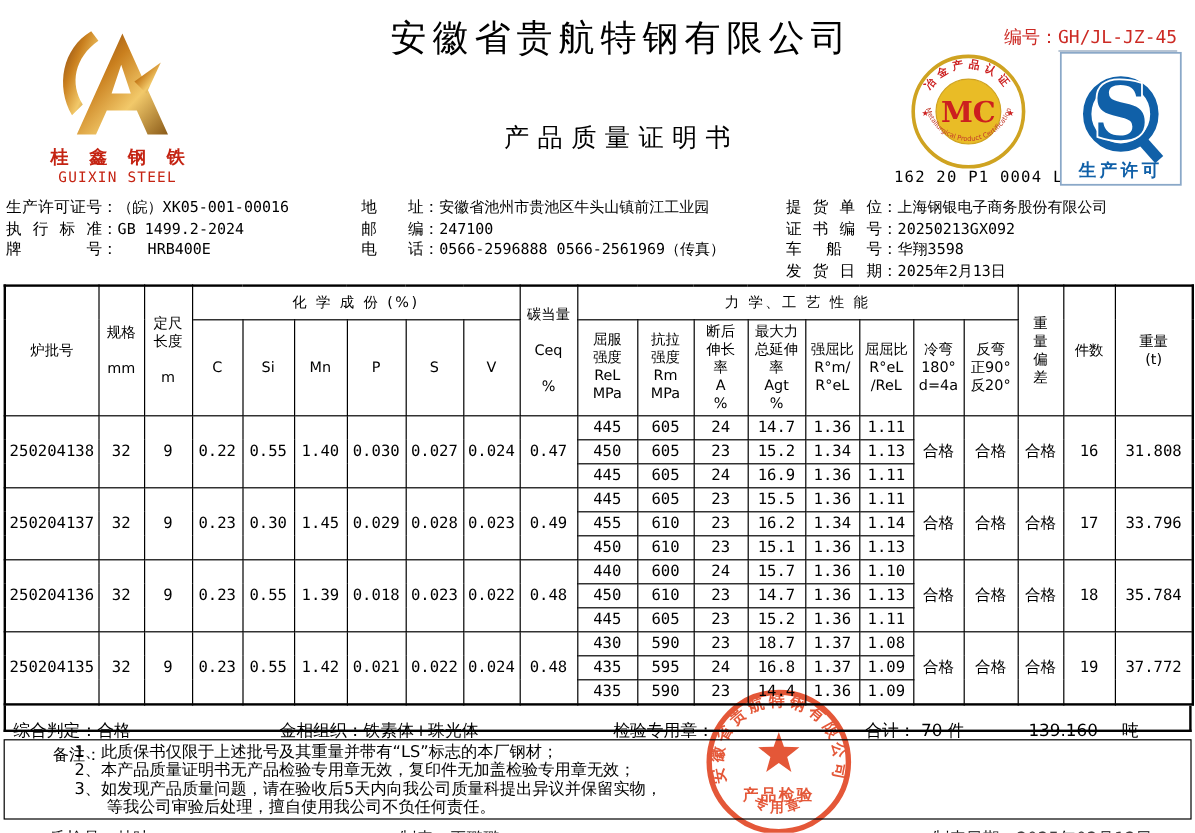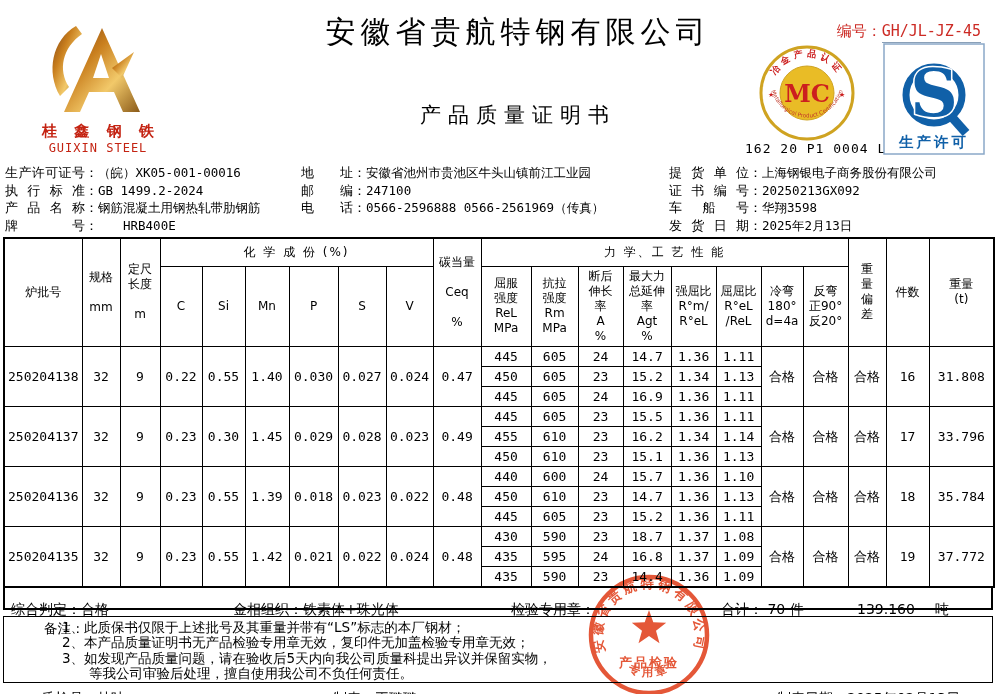--- a/index.html
+++ b/index.html
@@ -25,21 +25,21 @@
             font-family:"DejaVu Sans Mono","Liberation Mono",monospace; }
   .doc-no-value { border-bottom:1px solid #8aa0b8; padding-bottom:2px; }
   .mc-badge { position:absolute; left:756px; top:45px; }
   .mc-code { position:absolute; left:742px; top:141px; font-size:13px; letter-spacing:1px;
              font-family:"DejaVu Sans Mono","Liberation Mono",monospace; }
   .qs-badge { position:absolute; left:880px; top:43px; }
 
   
   .info-zone { position:relative; height:75px; font-size:13px; }
   .info-col { position:absolute; top:2px; }
-  #info-col1 { left:2px; } #info-col2 { left:298px; } #info-col3 { left:666px; }
+  #info-col1 { left:2px; } #info-col2 { left:298px; } #info-col3 { left:652px; }
   .info-line { height:17.5px; white-space:nowrap; }
   .il-label { display:inline-block; text-align:justify; text-align-last:justify; vertical-align:top; }
   #info-col1 .il-label, #info-col3 .il-label { width:80px; }
   #info-col2 .il-label { width:52px; }
   .il-value { font-family:"DejaVu Sans Mono","Liberation Mono",monospace; font-size:12.5px; }
 
   
   table.main { border-collapse:collapse; table-layout:fixed; width:990px; border:2px solid #000; }
   table.main th, table.main td { border:1px solid #000; text-align:center; vertical-align:middle;
                                  overflow:hidden; padding:0; }
@@ -131,21 +131,20 @@
       <line x1="67" y1="72" x2="83" y2="90" stroke="#1060a8" stroke-width="9"></line>
       <text x="51" y="73" text-anchor="middle" font-size="66" font-weight="bold" fill="#1060a8" font-family="'DejaVu Serif','Liberation Serif',serif" stroke="#ffffff" stroke-width="3" paint-order="stroke">S</text>
       <text x="51" y="104" text-anchor="middle" font-size="14.5" font-weight="bold" fill="#1060a8" letter-spacing="3">生产许可</text>
     </svg>
   </div>
 
   <div class="info-zone">
     <div class="info-col" id="info-col1">
         <div class="info-line"><span class="il-label">生产许可证号</span><span>：</span><span class="il-value">（皖）XK05-001-00016</span></div>
         <div class="info-line"><span class="il-label">执行标准</span><span>：</span><span class="il-value">GB 1499.2-2024</span></div>
-        <div class="info-line"><span class="il-label">产品名称</span><span>：</span><span class="il-value">钢筋混凝土用钢热轧带肋钢筋</span></div>
         <div class="info-line"><span class="il-label">牌号</span><span>：</span><span class="il-value">　　HRB400E</span></div>
       </div>
     <div class="info-col" id="info-col2">
         <div class="info-line"><span class="il-label">地址</span><span>：</span><span class="il-value">安徽省池州市贵池区牛头山镇前江工业园</span></div>
         <div class="info-line"><span class="il-label">邮编</span><span>：</span><span class="il-value">247100</span></div>
         <div class="info-line"><span class="il-label">电话</span><span>：</span><span class="il-value">0566-2596888  0566-2561969（传真）</span></div>
       </div>
     <div class="info-col" id="info-col3">
         <div class="info-line"><span class="il-label">提货单位</span><span>：</span><span class="il-value">上海钢银电子商务股份有限公司</span></div>
         <div class="info-line"><span class="il-label">证书编号</span><span>：</span><span class="il-value">20250213GX092</span></div>

